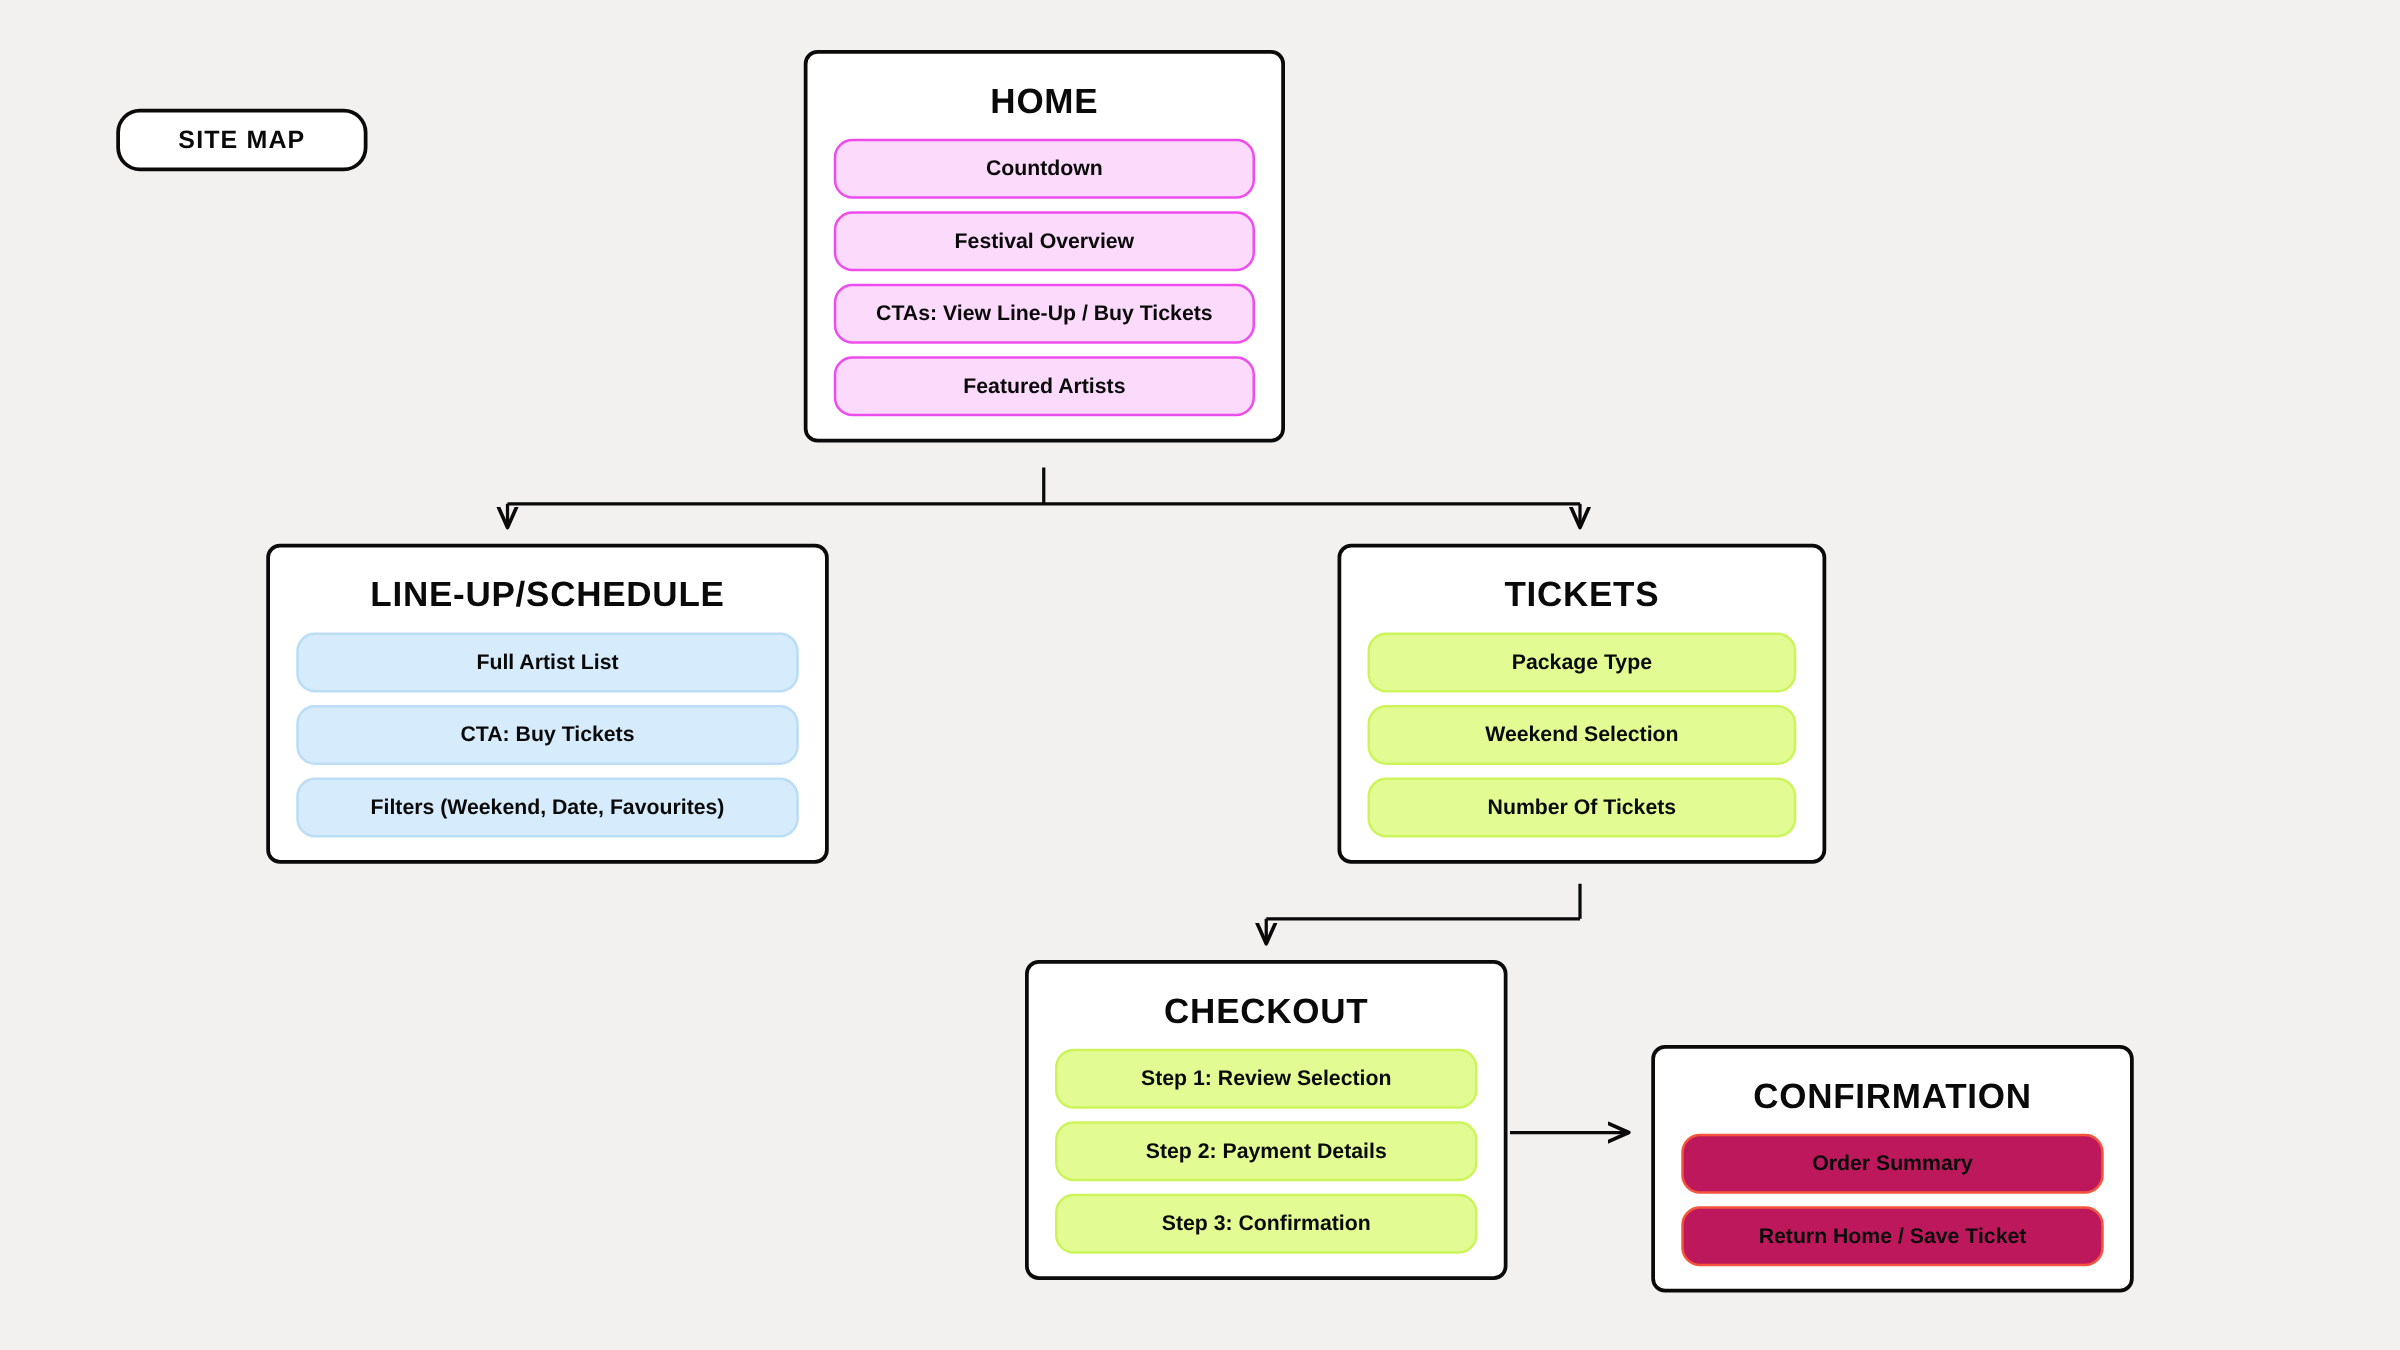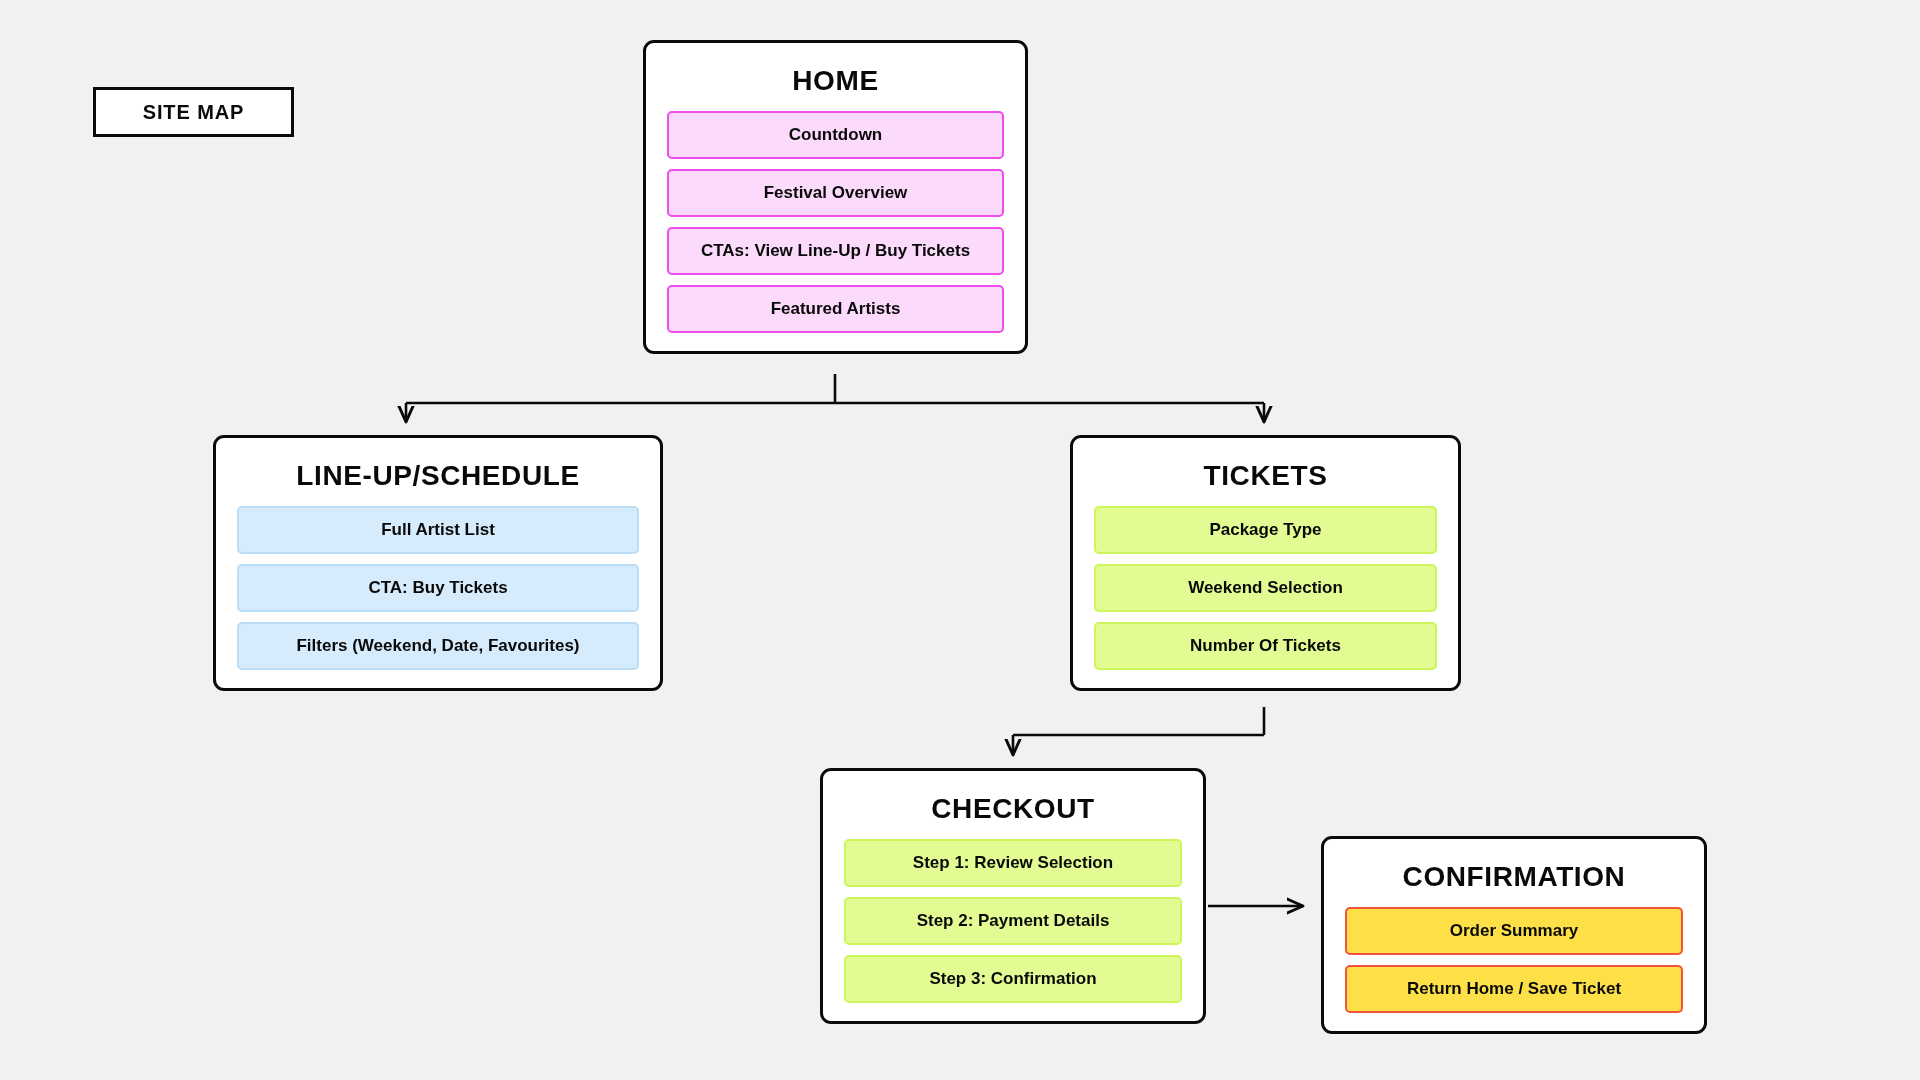--- a/index.html
+++ b/index.html
@@ -38,21 +38,21 @@
 
   
   .legend-chip {
     position: absolute;
     left: 93px;
     top: 87px;
     width: 201px;
     height: 50px;
     background: #ffffff;
     border: 3px solid #0a0a0a;
-    border-radius: 0;
+    border-radius: 19px;
     display: flex;
     align-items: center;
     justify-content: center;
     z-index: 3;
   }
   .legend-chip .legend-text {
     font-size: 20px;
     font-weight: 700;
     letter-spacing: 0.9px;
   }
@@ -77,37 +77,37 @@
     margin: 8px 0 14px 0;
     white-space: nowrap;
   }
   .rows {
     display: flex;
     flex-direction: column;
     gap: 10px;
   }
   .row {
     height: 48px;
-    border-radius: 5px;
+    border-radius: 15px;
     border: 2px solid transparent;
     display: flex;
     align-items: center;
     justify-content: center;
     font-size: 17px;
     font-weight: 600;
     text-align: center;
     padding: 0 10px;
     white-space: nowrap;
   }
 
   
   .row.pink   { background: #fbdafb; border-color: #ee4dee; }
   .row.blue   { background: #d6ebfb; border-color: #bbddf6; }
   .row.green  { background: #e2fc93; border-color: #ccf55c; }
-  .row.salmon { background: #fde047; border-color: #f4543d; }
+  .row.salmon { background: #be185d; border-color: #f4543d; }
 
   
   #card-home         { left: 643px;  top: 40px;  width: 385px; }
   #card-lineup       { left: 213px;  top: 435px; width: 450px; }
   #card-tickets      { left: 1070px; top: 435px; width: 391px; }
   #card-checkout     { left: 820px;  top: 768px; width: 386px; }
   #card-confirmation { left: 1321px; top: 836px; width: 386px; }
 </style>
 </head>
 <body>

